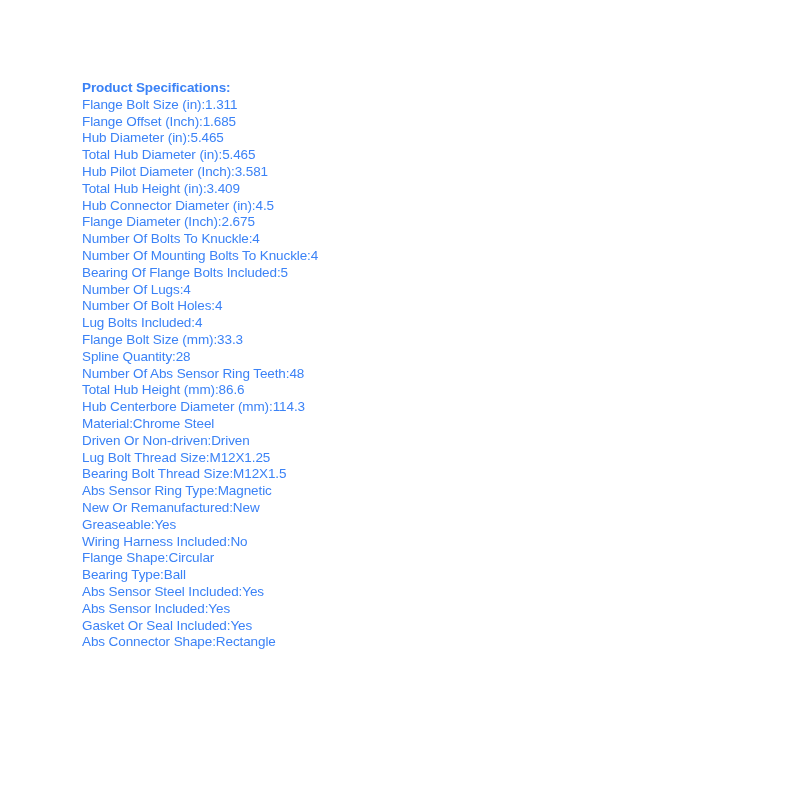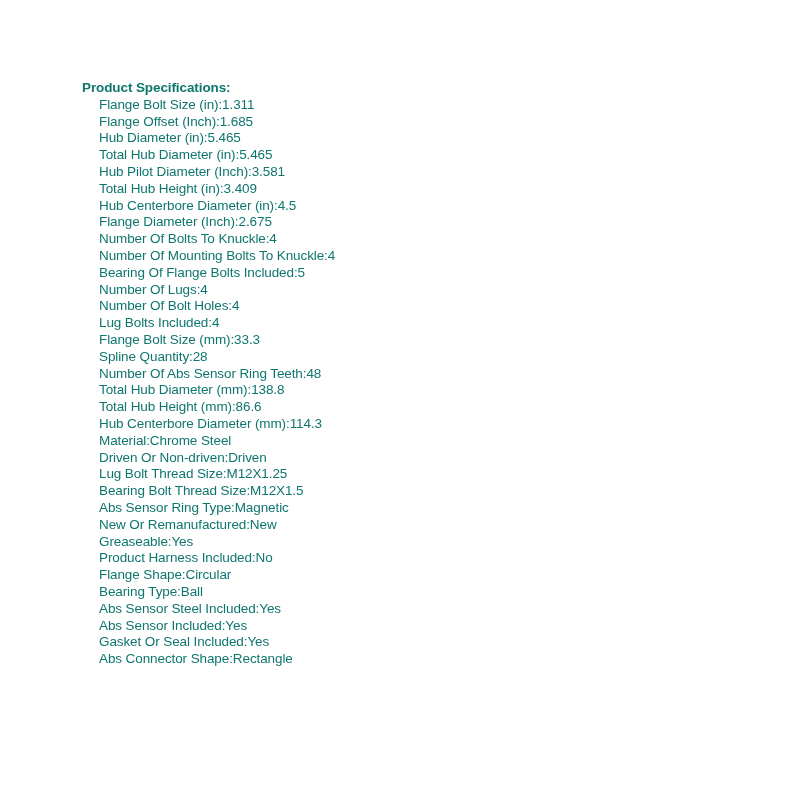--- a/index.html
+++ b/index.html
@@ -26,57 +26,55 @@
     line-height: 16.8px;
     letter-spacing: -0.1px;
     white-space: nowrap;
   }
   .spec-line {
     font-size: 13.5px;
     font-weight: normal;
     line-height: 16.8px;
     letter-spacing: -0.1px;
     white-space: nowrap;
-    margin-left: 17px;
   }
 </style>
 </head>
 <body style="background: rgb(255, 255, 255);">
 
-<div class="spec-sheet" style="color: #0f766e;">
+<div class="spec-sheet" style="color: #3b82f6;">
   <div class="spec-title">Product Specifications:</div>
   <div id="spec-lines">
       <div class="spec-line">Flange Bolt Size (in):1.311</div>
       <div class="spec-line">Flange Offset (Inch):1.685</div>
       <div class="spec-line">Hub Diameter (in):5.465</div>
       <div class="spec-line">Total Hub Diameter (in):5.465</div>
       <div class="spec-line">Hub Pilot Diameter (Inch):3.581</div>
       <div class="spec-line">Total Hub Height (in):3.409</div>
-      <div class="spec-line">Hub Centerbore Diameter (in):4.5</div>
+      <div class="spec-line">Hub Connector Diameter (in):4.5</div>
       <div class="spec-line">Flange Diameter (Inch):2.675</div>
       <div class="spec-line">Number Of Bolts To Knuckle:4</div>
       <div class="spec-line">Number Of Mounting Bolts To Knuckle:4</div>
       <div class="spec-line">Bearing Of Flange Bolts Included:5</div>
       <div class="spec-line">Number Of Lugs:4</div>
       <div class="spec-line">Number Of Bolt Holes:4</div>
       <div class="spec-line">Lug Bolts Included:4</div>
       <div class="spec-line">Flange Bolt Size (mm):33.3</div>
       <div class="spec-line">Spline Quantity:28</div>
       <div class="spec-line">Number Of Abs Sensor Ring Teeth:48</div>
-      <div class="spec-line">Total Hub Diameter (mm):138.8</div>
       <div class="spec-line">Total Hub Height (mm):86.6</div>
       <div class="spec-line">Hub Centerbore Diameter (mm):114.3</div>
       <div class="spec-line">Material:Chrome Steel</div>
       <div class="spec-line">Driven Or Non-driven:Driven</div>
       <div class="spec-line">Lug Bolt Thread Size:M12X1.25</div>
       <div class="spec-line">Bearing Bolt Thread Size:M12X1.5</div>
       <div class="spec-line">Abs Sensor Ring Type:Magnetic</div>
       <div class="spec-line">New Or Remanufactured:New</div>
       <div class="spec-line">Greaseable:Yes</div>
-      <div class="spec-line">Product Harness Included:No</div>
+      <div class="spec-line">Wiring Harness Included:No</div>
       <div class="spec-line">Flange Shape:Circular</div>
       <div class="spec-line">Bearing Type:Ball</div>
       <div class="spec-line">Abs Sensor Steel Included:Yes</div>
       <div class="spec-line">Abs Sensor Included:Yes</div>
       <div class="spec-line">Gasket Or Seal Included:Yes</div>
       <div class="spec-line">Abs Connector Shape:Rectangle</div>
     </div>
 </div>
 
 </body></html>

